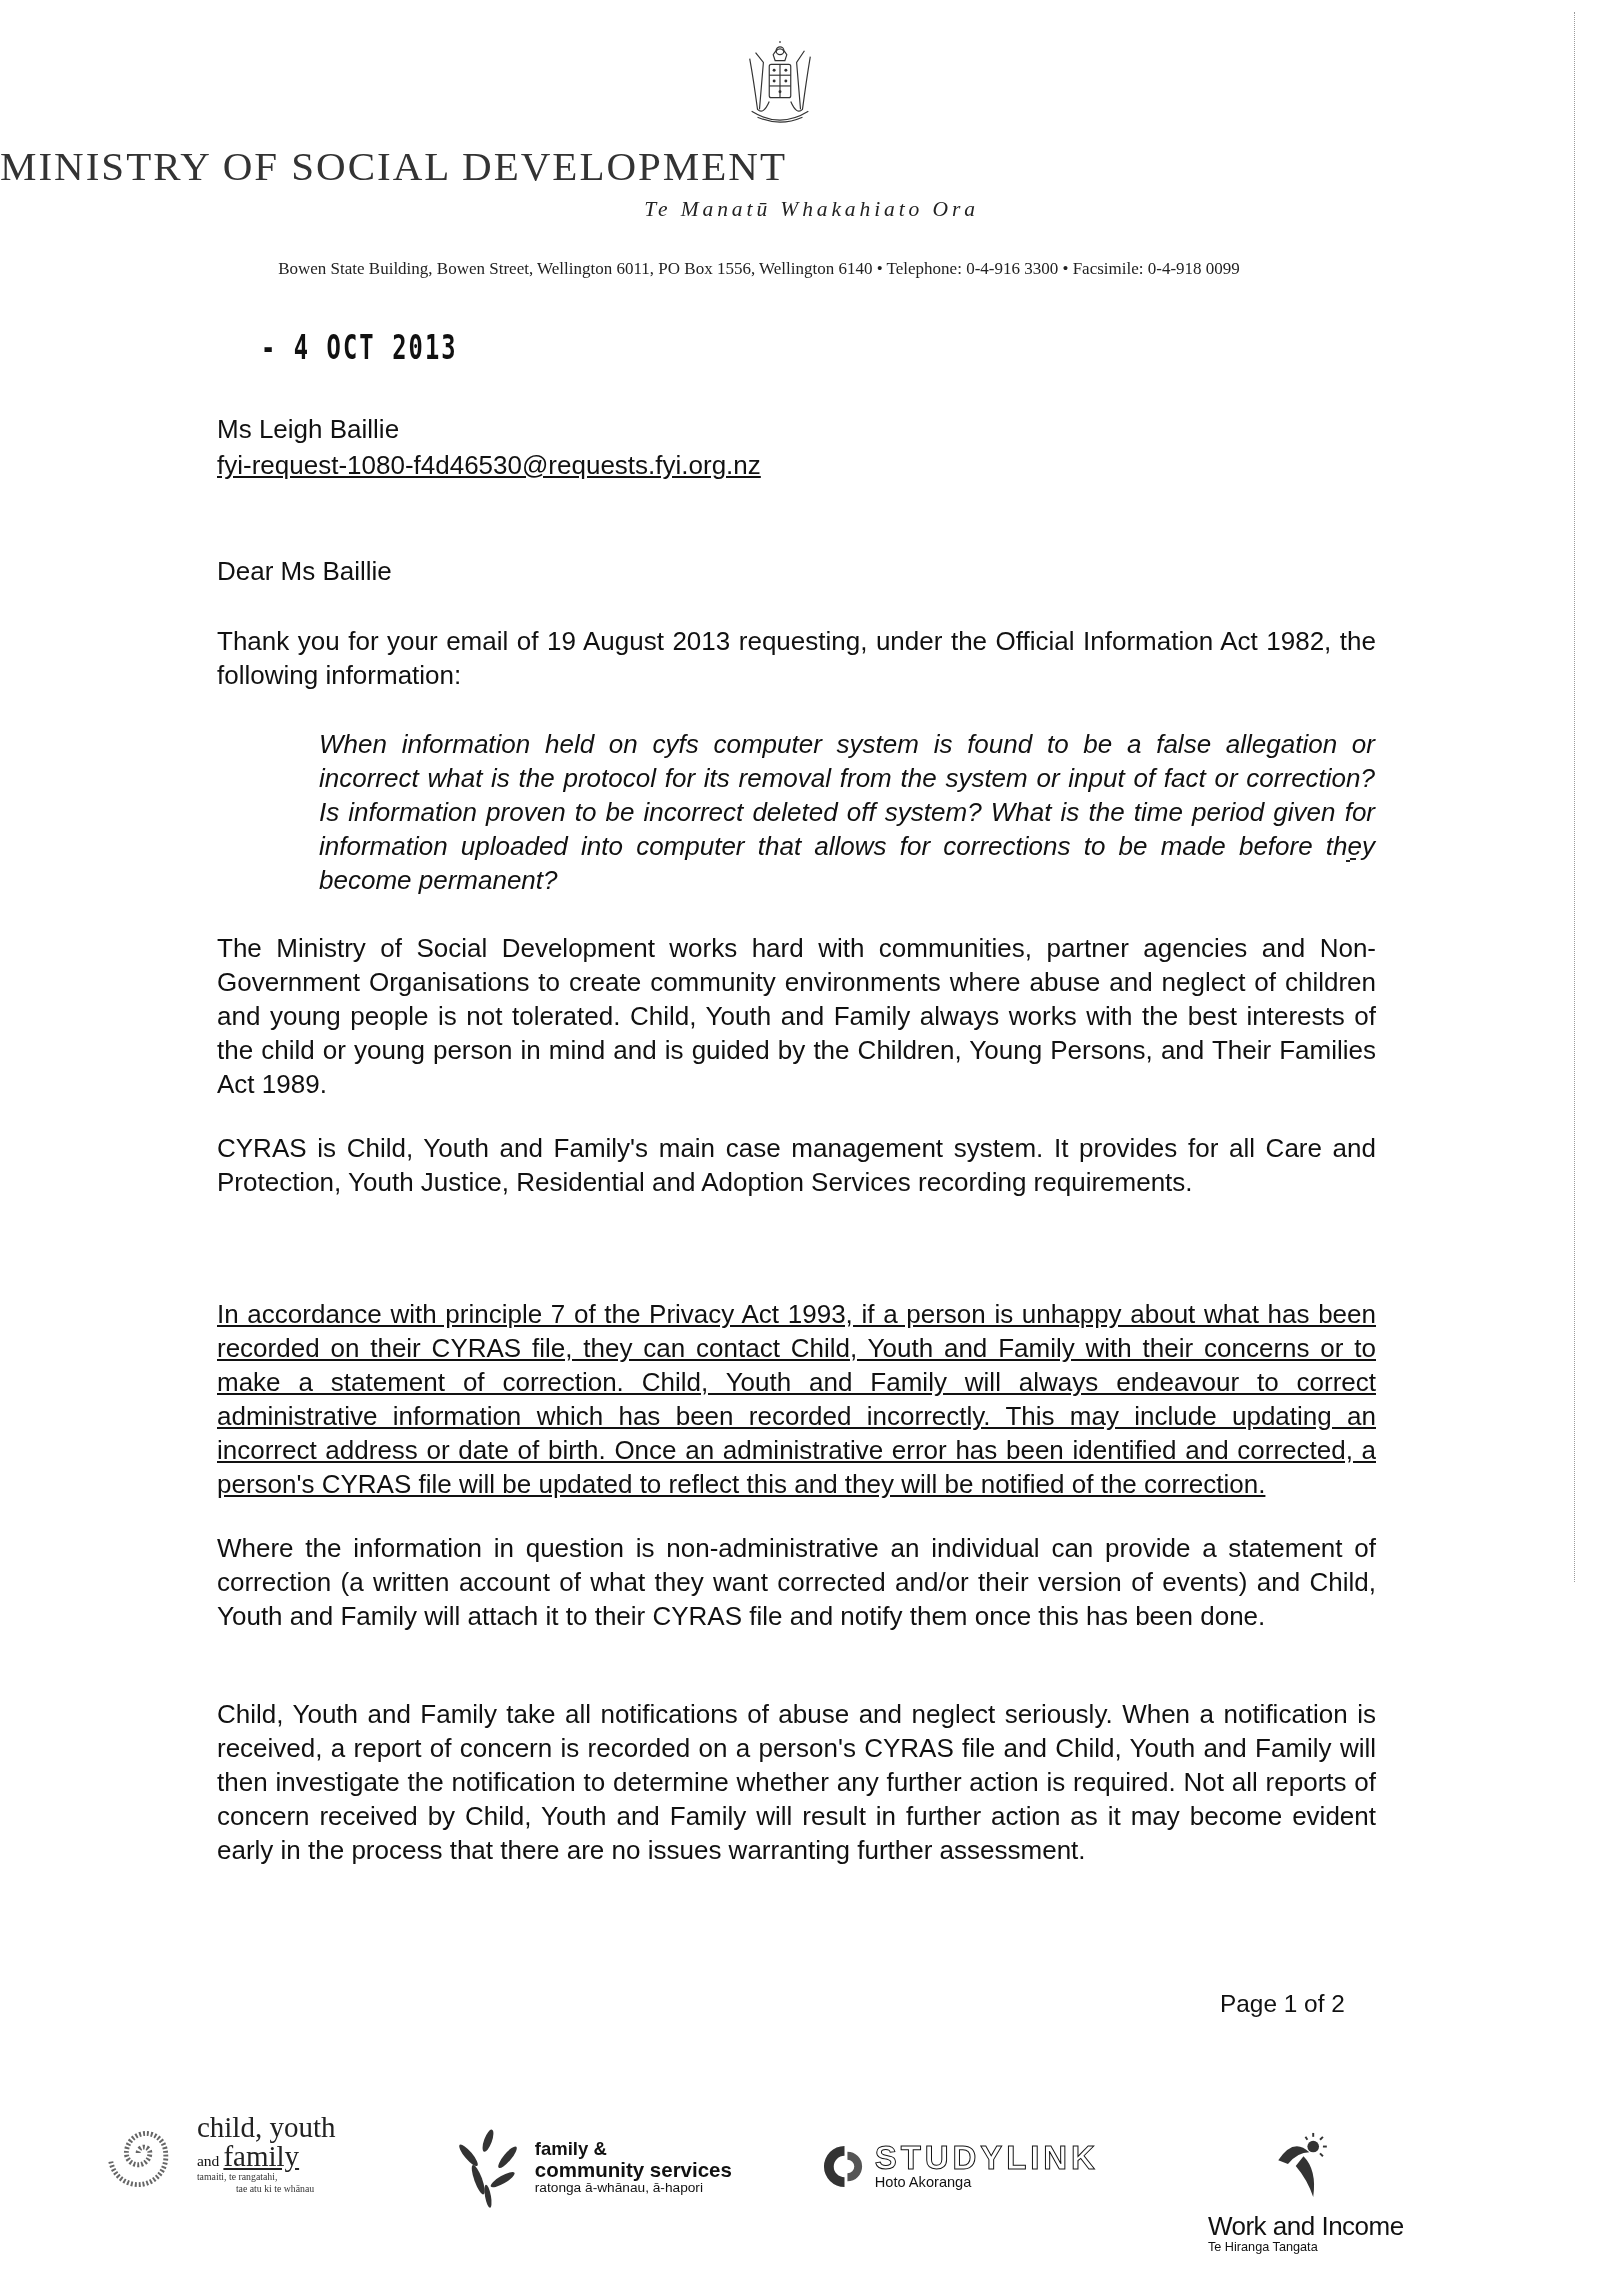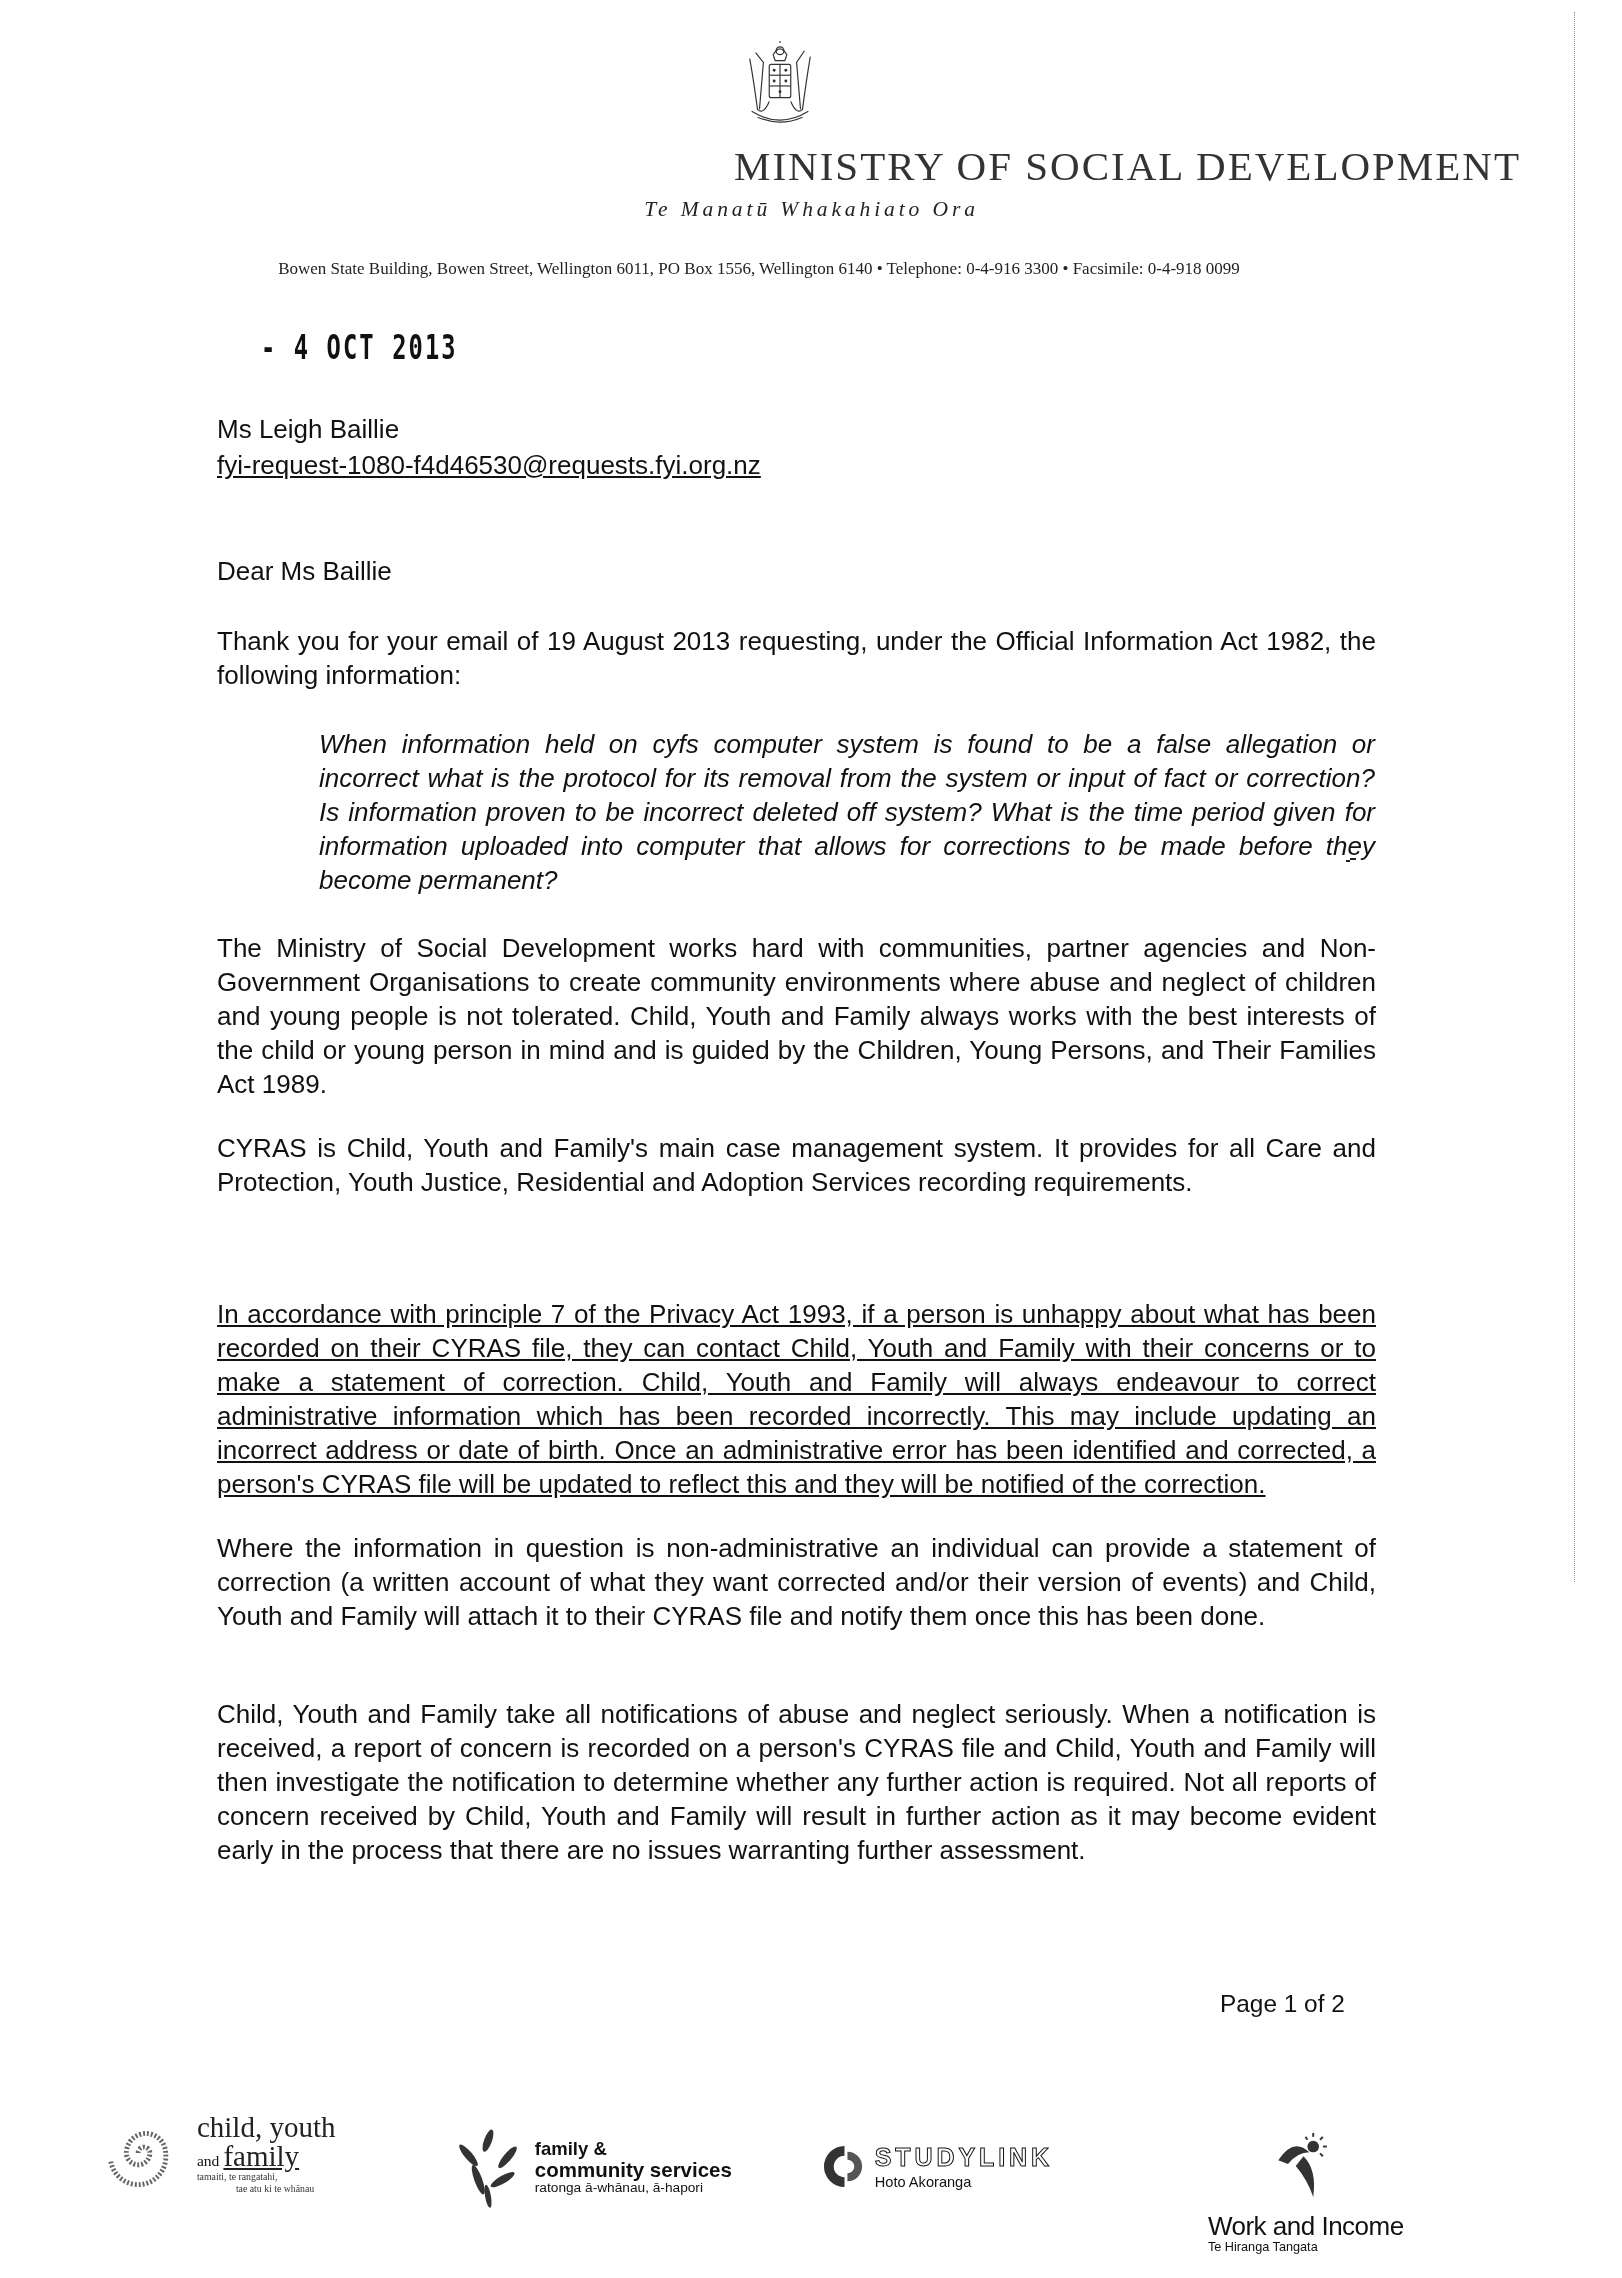--- a/index.html
+++ b/index.html
@@ -3,21 +3,21 @@
 <meta charset="utf-8">
 <style>
   html, body { margin: 0; padding: 0; background: #ffffff; }
   body { width: 1623px; height: 2278px; position: relative; overflow: hidden; color: #111111; }
   .abs { position: absolute; }
   .serif { font-family: "Liberation Serif", "DejaVu Serif", serif; }
   .sans { font-family: "Liberation Sans", "DejaVu Sans", sans-serif; }
   .narrow { font-family: "Liberation Sans", "DejaVu Sans", sans-serif; }
 
   #crest { left: 736px; top: 41px; width: 88px; height: 86px; }
-  #org-title { left: 0; width: 1521px; top: 142px; text-align: right; font-size: 41px; letter-spacing: 2px; color: #333; font-weight: normal; }
+  #org-title { left: 0; width: 1521px; top: 142px; text-align: left; font-size: 41px; letter-spacing: 2px; color: #333; font-weight: normal; }
   #org-subtitle { left: 0; width: 1623px; top: 197px; text-align: center; font-size: 21.5px; font-style: italic; letter-spacing: 3.9px; color: #222; }
   #address { left: 0; width: 1518px; top: 259px; text-align: center; font-size: 17px; color: #222; }
 
   #date-stamp { left: 261px; top: 328px; font-size: 33px; font-weight: bold; letter-spacing: 2.9px; transform: scaleX(0.72); transform-origin: left center; font-family: "DejaVu Sans Mono", "Liberation Mono", monospace; }
 
   .body-text { left: 217px; width: 1159px; font-size: 26px; line-height: 34px; text-align: justify; }
   #recipient-name { left: 217px; top: 414px; font-size: 26px; }
   #recipient-email { left: 217px; top: 450px; font-size: 26px; color: #111; text-decoration: underline; }
   #salutation { left: 217px; top: 556px; font-size: 26px; }
   #para-intro { top: 624px; }
@@ -39,21 +39,21 @@
   #logo-fcs { left: 449px; top: 2126px; }
   #logo-studylink { left: 822px; top: 2141px; }
   #logo-wi { left: 1204px; top: 2131px; flex-direction: column; }
 
   .cyf-text1 { font-size: 29px; line-height: 29px; color: #222; }
   .cyf-text2 { font-size: 29px; line-height: 29px; color: #222; text-decoration: underline; }
   .cyf-small { font-size: 9.8px; color: #333; line-height: 11.7px; }
   .fcs-t1 { font-size: 18.5px; font-weight: bold; line-height: 19.5px; }
   .fcs-t2 { font-size: 20.5px; font-weight: bold; line-height: 21.5px; }
   .fcs-t3 { font-size: 13.7px; line-height: 15.6px; }
-  .sl-t1 { font-size: 25px; font-weight: bold; letter-spacing: 3.9px; line-height: 33px; color: #111; -webkit-text-stroke: 1px #111; color: #fff; }
+  .sl-t1 { font-size: 33px; font-weight: bold; letter-spacing: 3.9px; line-height: 33px; color: #111; -webkit-text-stroke: 1px #111; color: #fff; }
   .sl-t2 { font-size: 14.6px; line-height: 17.6px; }
   .wi-t1 { font-size: 26px; line-height: 27px; letter-spacing: -0.5px; }
   .wi-t2 { font-size: 12.7px; line-height: 15.6px; }
 </style>
 </head>
 <body>
 
 <div class="abs scan-line"></div>
 <div class="abs speck" style="left:1346px;top:860px;width:3.9px;"></div>
 <div class="abs speck" style="left:1350px;top:858px;width:5.9px;"></div>

